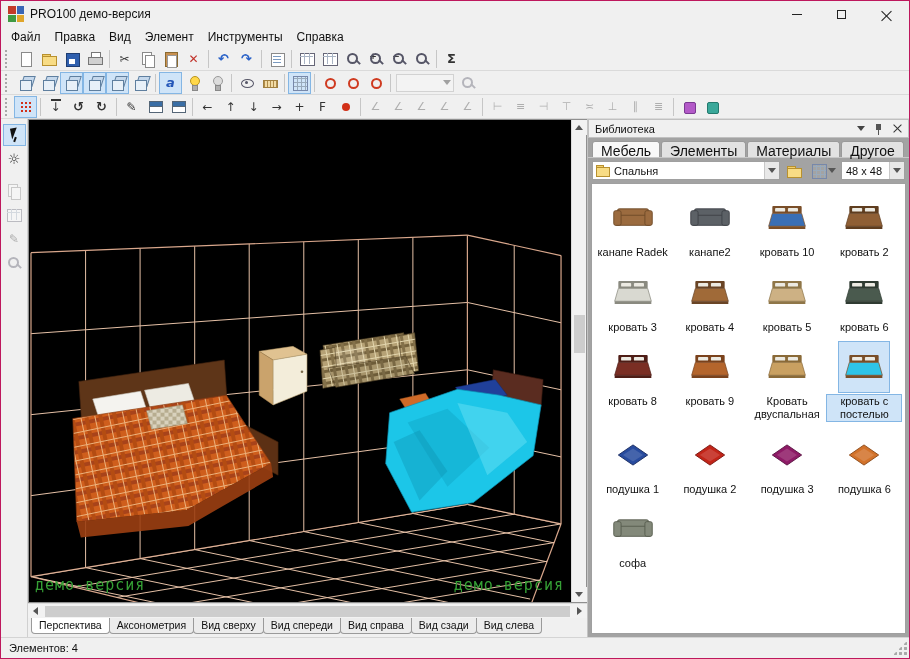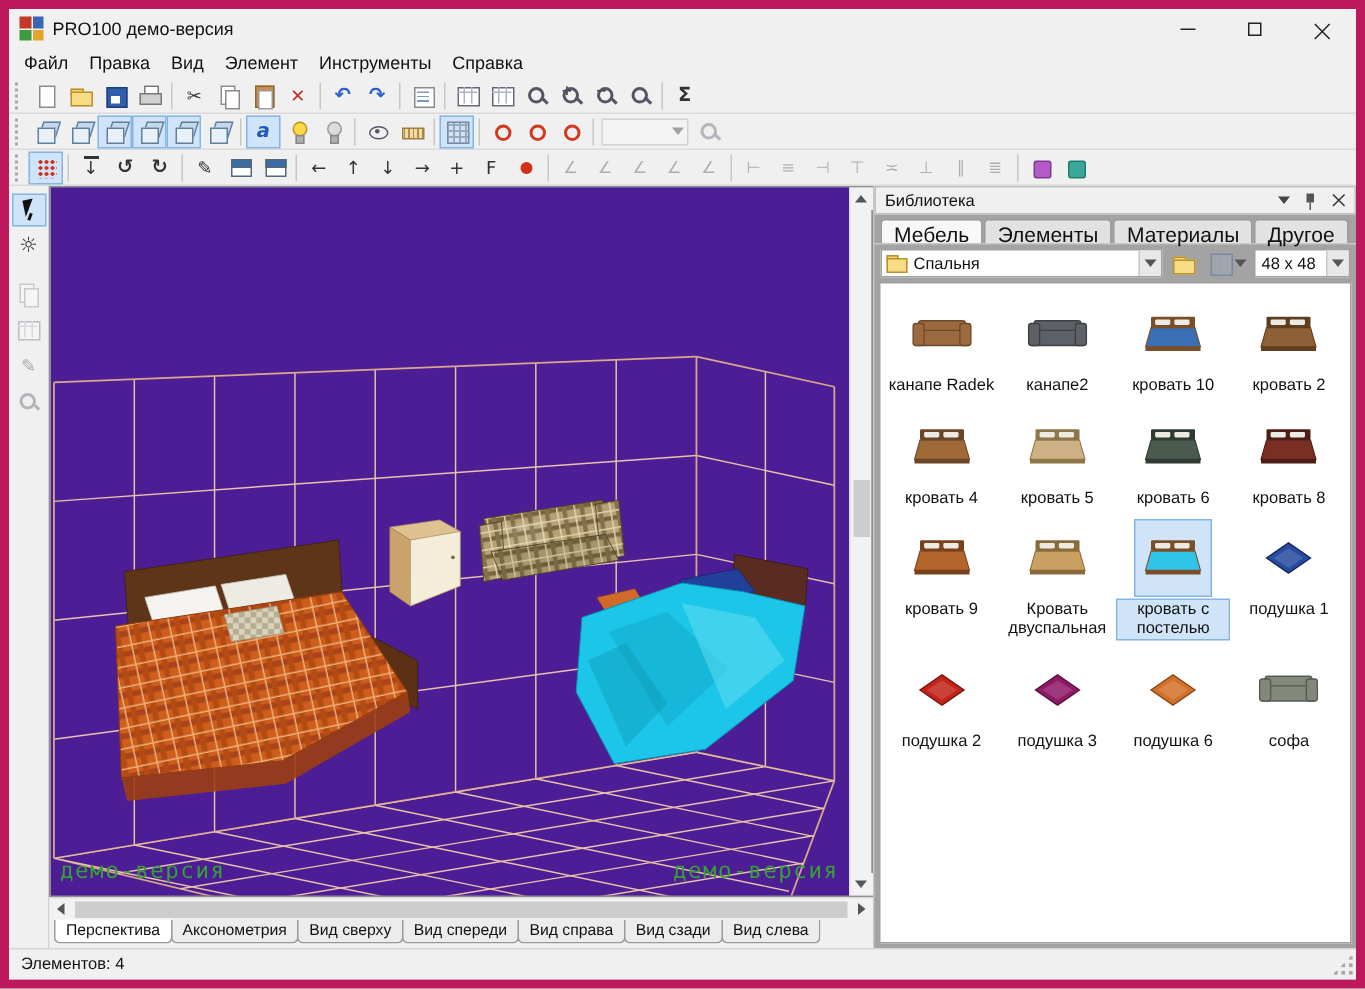--- a/index.html
+++ b/index.html
@@ -1,17 +1,17 @@
 <!DOCTYPE html>
 <html><head>
 <meta charset="utf-8">
 <style>
   html,body{margin:0;padding:0;background:#9a9a9a;}
   *{box-sizing:border-box;}
-  .window{width:910px;height:659px;border:6px solid #be185d;background:#f0f0f0;
+  .window{width:910px;height:659px;border:1px solid #be185d;background:#f0f0f0;
     font-family:"Liberation Sans","DejaVu Sans",sans-serif;font-size:12px;color:#111;
     display:flex;flex-direction:column;position:relative;overflow:hidden;}
 
   
   .titlebar{height:26px;display:flex;align-items:center;background:#f0f0f0;flex:0 0 auto;}
   .app-icon{width:16px;height:16px;margin:0 6px 0 7px;display:grid;grid-template-columns:1fr 1fr;grid-template-rows:1fr 1fr;gap:1px;}
   .app-icon i{display:block;}
   .app-icon i:nth-child(1){background:#c23a2a;}
   .app-icon i:nth-child(2){background:#3a66b5;}
   .app-icon i:nth-child(3){background:#3f9a42;}
@@ -102,21 +102,21 @@
   .ik-downbar::before{content:"";position:absolute;left:4px;top:1px;width:10px;height:2px;background:#333;}
   .ik-axicon,.ik-alignl,.ik-alignc,.ik-alignr,.ik-alignt,.ik-alignm,.ik-alignb,.ik-disth,.ik-distv{color:#444;font-size:11px;}
   .ik-sun{font-size:14px;}
 
   
   .workarea{flex:1;display:flex;min-height:0;}
   .left-tools{width:27px;flex:0 0 auto;border-right:1px solid #d0d0d0;display:flex;flex-direction:column;align-items:center;padding-top:5px;}
   .left-tools .tb-btn{margin-bottom:2px;}
 
   .viewport-col{flex:1;display:flex;flex-direction:column;min-width:0;}
-  .viewport{flex:1;background:#4c1d95;border:1px solid #8f8f8f;position:relative;display:flex;min-height:0;}
+  .viewport{flex:1;background:#000000;border:1px solid #8f8f8f;position:relative;display:flex;min-height:0;}
   svg.scene{flex:1;height:100%;display:block;}
   .watermark{position:absolute;bottom:8px;font-family:"DejaVu Sans Mono","Liberation Mono",monospace;
      font-size:15px;letter-spacing:1px;}
   .watermark.left{left:6px;} .watermark.right{right:22px;}
 
   .vscroll{width:15px;flex:0 0 auto;background:#f2f2f2;border-left:1px solid #dcdcdc;display:flex;flex-direction:column;align-items:center;}
   .vscroll .sb-btn{width:15px;height:15px;display:flex;align-items:center;justify-content:center;background:#f2f2f2;}
   .vthumb{width:11px;height:38px;background:#cdcdcd;margin-top:180px;}
   .vspacer{flex:1;}
   .hscroll{height:15px;flex:0 0 auto;background:#f2f2f2;border-top:1px solid #dcdcdc;display:flex;align-items:center;}
@@ -689,20 +689,32 @@
                 <rect x="25" y="13" width="11" height="4" fill="#eceae2" rx="1"></rect>
                 <polygon points="8,19 40,19 44,33 4,33" fill="#8f5f35" stroke="#5f3d1f" stroke-width="0.8"></polygon>
                 <polygon points="4,33 44,33 44,36 4,36" fill="#5f3d1f"></polygon>
               </svg>
             </div>
             <div class="lib-label">кровать 2</div>
           </div>
           <div class="lib-item">
             <div class="thumb">
               <svg viewBox="0 0 48 48" width="44" height="44">
+                <rect x="8" y="11" width="32" height="8" fill="#8a8a80" rx="1"></rect>
+                <rect x="11" y="13" width="11" height="4" fill="#eceae2" rx="1"></rect>
+                <rect x="25" y="13" width="11" height="4" fill="#eceae2" rx="1"></rect>
+                <polygon points="8,19 40,19 44,33 4,33" fill="#d9d9d1" stroke="#8a8a80" stroke-width="0.8"></polygon>
+                <polygon points="4,33 44,33 44,36 4,36" fill="#8a8a80"></polygon>
+              </svg>
+            </div>
+            <div class="lib-label">кровать 3</div>
+          </div>
+          <div class="lib-item">
+            <div class="thumb">
+              <svg viewBox="0 0 48 48" width="44" height="44">
                 <rect x="8" y="11" width="32" height="8" fill="#6a4526" rx="1"></rect>
                 <rect x="11" y="13" width="11" height="4" fill="#eceae2" rx="1"></rect>
                 <rect x="25" y="13" width="11" height="4" fill="#eceae2" rx="1"></rect>
                 <polygon points="8,19 40,19 44,33 4,33" fill="#a06a38" stroke="#6a4526" stroke-width="0.8"></polygon>
                 <polygon points="4,33 44,33 44,36 4,36" fill="#6a4526"></polygon>
               </svg>
             </div>
             <div class="lib-label">кровать 4</div>
           </div>
           <div class="lib-item">

